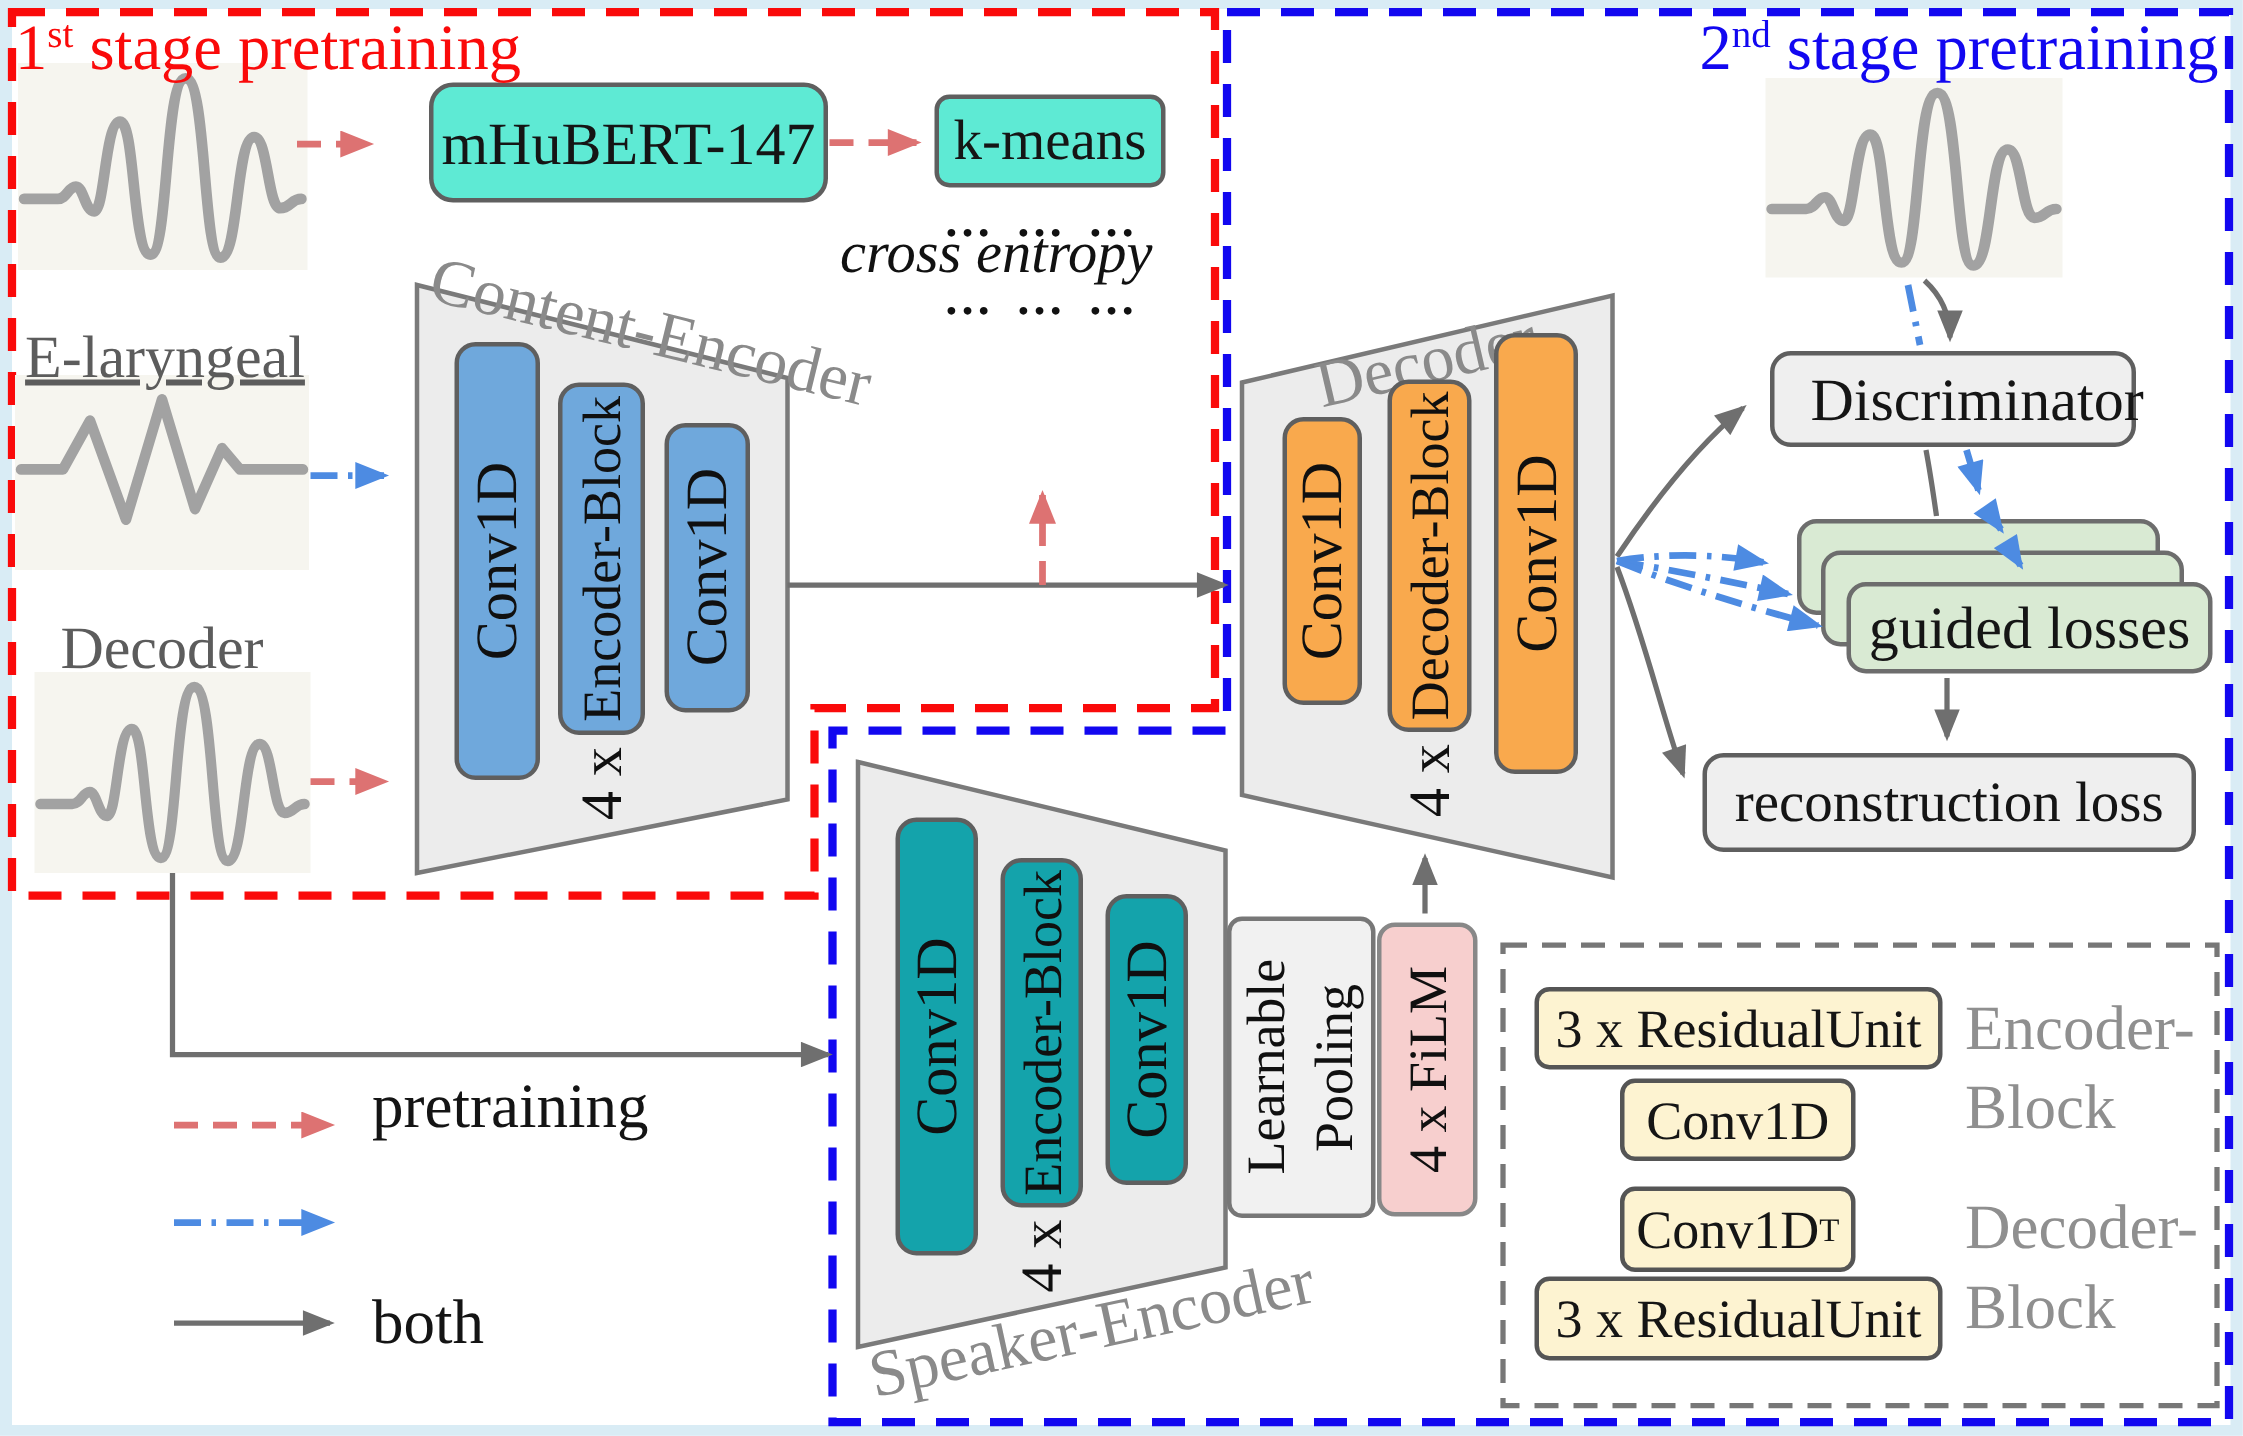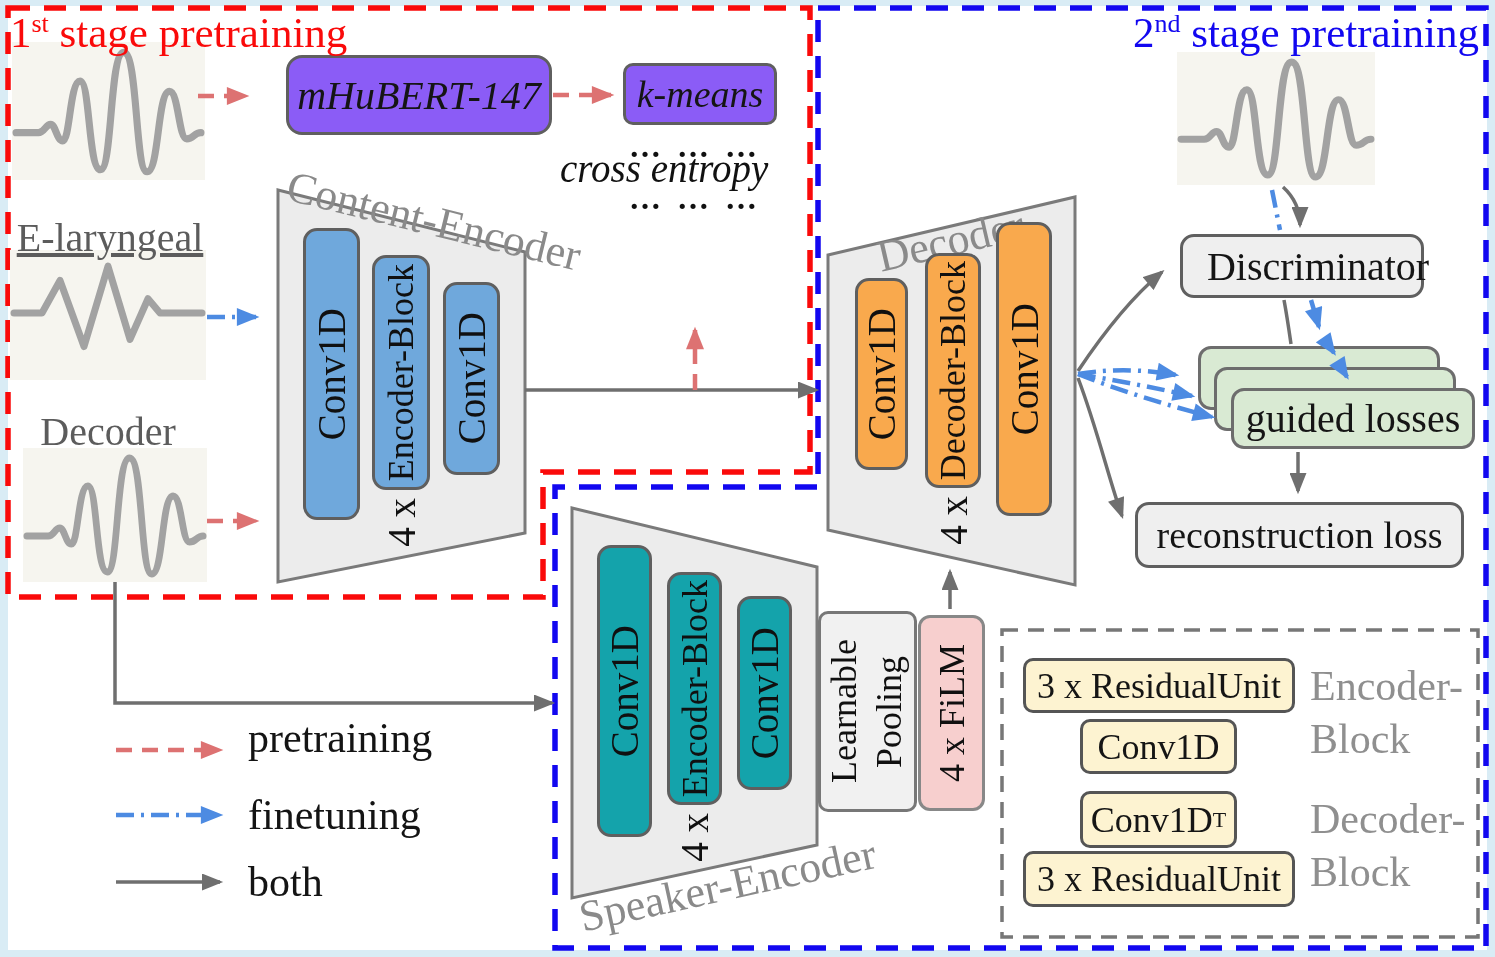--- a/index.html
+++ b/index.html
@@ -6,21 +6,21 @@
   #canvas{position:relative;width:1495px;height:957px;background:#d9ecf5;overflow:hidden;
           font-family:"Liberation Serif",serif;}
   #bg,#overlay{position:absolute;left:0;top:0;width:1495px;height:957px;}
   #overlay{pointer-events:none;z-index:30;}
   #bg{z-index:1;}
   .abs{position:absolute;box-sizing:border-box;z-index:10;}
   .box{display:flex;align-items:center;justify-content:center;border:3px solid #5f5f5f;
        color:#151515;text-align:center;}
   .vtext{writing-mode:vertical-rl;transform:rotate(180deg);white-space:nowrap;color:#101010;}
   .vwrap{writing-mode:vertical-rl;transform:rotate(180deg);color:#101010;line-height:1.25;}
-  .lavender{background:#8b5cf6;border-radius:16px;font-size:40px;font-style:italic;}
+  .lavender{background:#5eead4;border-radius:16px;font-size:40px;}
   .bluebox{background:#9fc5e8;border-radius:12px;font-size:38px;line-height:49px;}
   .grayloss{background:#efefef;border-radius:14px;font-size:40px;}
   .greenbox{background:#d9ead3;border-radius:13px;border:3px solid #6d6d6d;}
   .cream{background:#fdf3d1;border-radius:10px;border:3px solid #555;font-size:36px;}
   .blue-blk{background:#6fa8dc;border-radius:14px;}
   .orange-blk{background:#f9a94d;border-radius:14px;}
   .teal-blk{background:#14a3ab;border-radius:14px;}
   .blk-label{font-size:39px;}
   .prefix{display:flex;align-items:center;justify-content:center;font-size:39px;}
   .traplabel{position:absolute;color:#8a8a8a;white-space:nowrap;z-index:10;transform-origin:left center;}
@@ -165,21 +165,20 @@
   <div class="glabel" style="left:1310px;top:660px;">
       <div>Encoder-</div>
       <div>Block</div>
     </div>
   <div class="glabel" style="left:1310px;top:793px;">
       <div>Decoder-</div>
       <div>Block</div>
     </div>
 
   <div class="legtext" style="left:248px;top:714px;">pretraining</div>
-  <div class="legtext" style="left:248px;top:791px;">finetuning</div>
   <div class="legtext" style="left:248px;top:858px;">both</div>
 
   <svg id="overlay" viewBox="0 0 1495 957">
     <defs>
       <marker id="mGray" viewBox="0 0 10 8" markerWidth="22" markerHeight="17" refX="8.5" refY="4" orient="auto" markerUnits="userSpaceOnUse">
           <path d="M0,0 L10,4 L0,8 z" fill="#6f6f6f"></path>
         </marker>
       <marker id="mRed" viewBox="0 0 10 8" markerWidth="24" markerHeight="18" refX="8.5" refY="4" orient="auto" markerUnits="userSpaceOnUse">
           <path d="M0,0 L10,4 L0,8 z" fill="#dd7272"></path>
         </marker>

